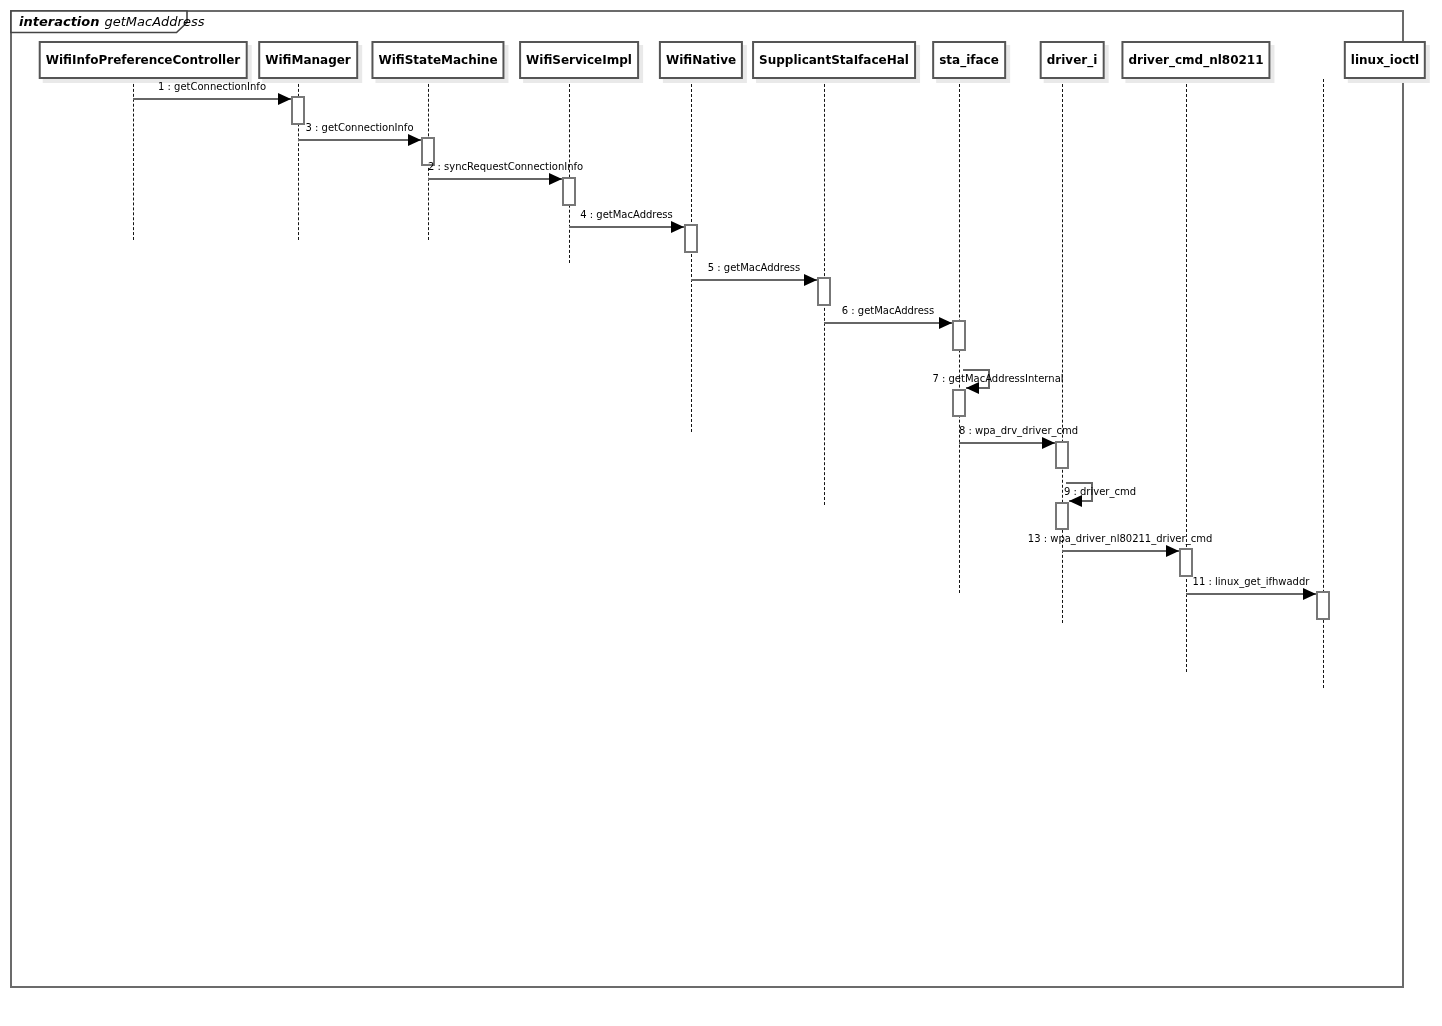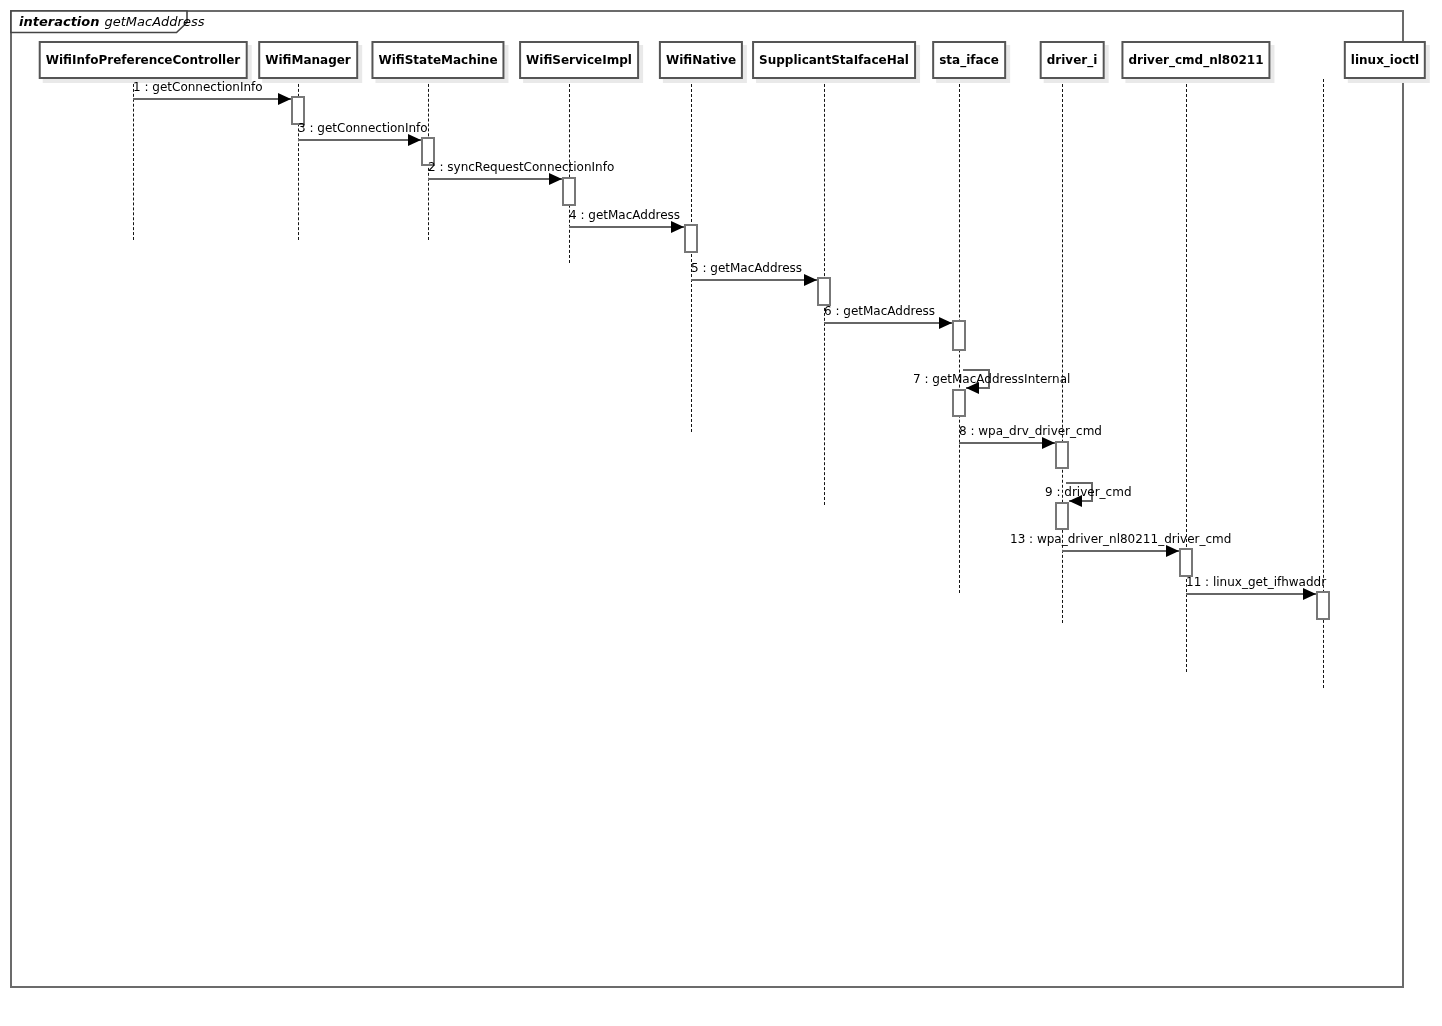--- a/index.html
+++ b/index.html
@@ -9,21 +9,21 @@
   .frame-tab svg{position:absolute;left:0;top:0;}
   .frame-tab .tab-text{position:absolute;left:9px;top:4px;font-size:13px;white-space:nowrap;font-style:italic;}
   .frame-tab .kw{font-weight:bold;margin-right:5px;}
   .head{position:absolute;top:41px;height:38px;transform:translateX(-50%);border:2px solid #555;background:#fff;
         display:flex;align-items:center;justify-content:center;padding:0 5px;font-weight:bold;font-size:12px;
         white-space:nowrap;box-shadow:4px 4px 0 #e9e9e9;box-sizing:border-box;z-index:3;margin-left:10px;}
   .lifeline{position:absolute;top:79px;width:0;border-left:1px dashed #151515;z-index:1;}
   .act{position:absolute;width:14px;border:2px solid #777;background:#fff;box-sizing:border-box;z-index:4;}
   .msg-line{position:absolute;height:0;border-top:2px solid #666;z-index:5;}
   .msg-vline{position:absolute;width:0;border-left:2px solid #666;z-index:5;}
-  .msg-label{position:absolute;height:18px;line-height:18px;font-size:12px;text-align:left;white-space:nowrap;z-index:6;}
+  .msg-label{position:absolute;height:18px;line-height:18px;font-size:10px;text-align:center;white-space:nowrap;z-index:6;}
   .arrow-right{position:absolute;width:0;height:0;border-top:6px solid transparent;border-bottom:6px solid transparent;border-left:13px solid #000;z-index:6;}
   .arrow-left{position:absolute;width:0;height:0;border-top:6px solid transparent;border-bottom:6px solid transparent;border-right:13px solid #000;z-index:6;}
 </style>
 </head>
 <body>
 
 <div class="frame"></div>
 
 <div class="frame-tab">
   <svg width="180" height="24" viewBox="0 0 180 24">

